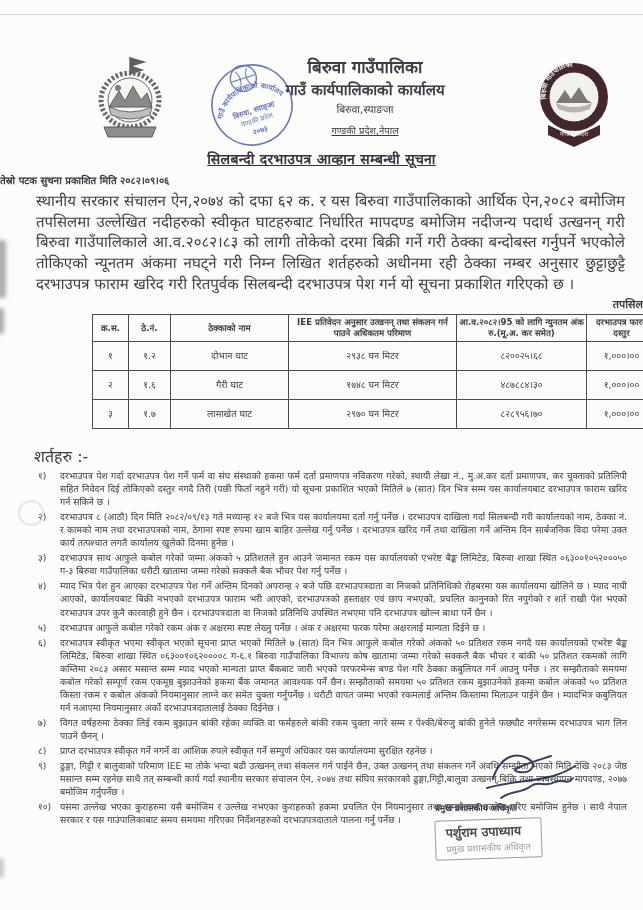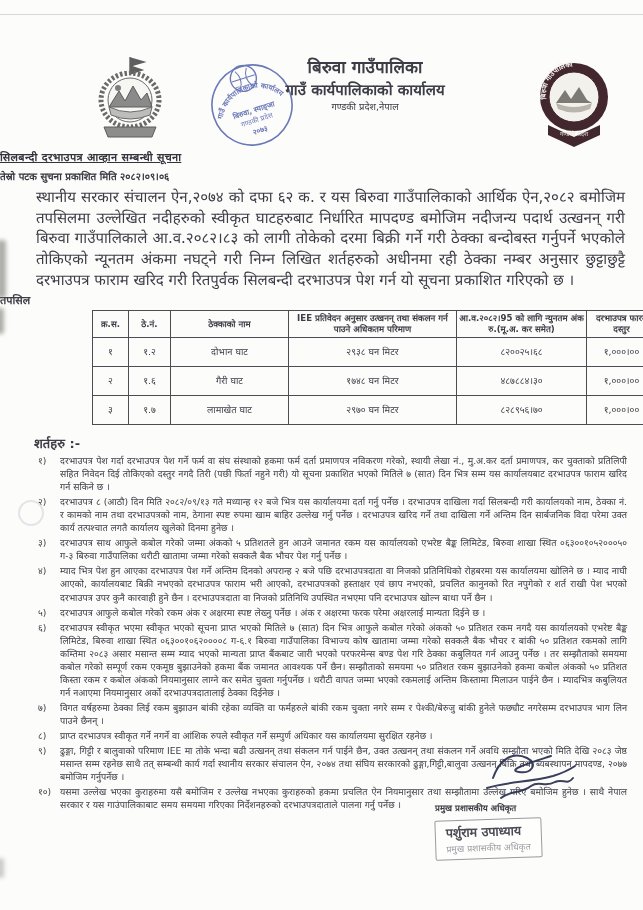--- a/index.html
+++ b/index.html
@@ -16,42 +16,42 @@
   .smudge.s3{left:-3px;top:858px;width:7px;height:20px;opacity:.35;}
   .ghost-circle{position:absolute;left:18px;top:500px;width:22px;height:22px;border:2px solid #c9cdd6;border-radius:50%;opacity:.5;}
 
   .header{position:relative;height:92px;margin-top:53px;}
   .emblem{position:absolute;left:92px;top:2px;}
   .blue-stamp{position:absolute;left:196px;top:2px;opacity:.85;}
   .head-text{position:absolute;left:248px;top:4px;width:234px;text-align:center;line-height:1.25;}
   .head-muni{font-size:17px;font-weight:bold;}
   .head-office{font-size:15px;font-weight:bold;margin-top:3px;}
   .head-addr{font-size:10.5px;margin-top:3px;}
-  .head-prov{font-size:9.5px;margin-top:1px;}
+  .head-prov{font-size:9.5px;margin-top:9px;text-decoration:underline;}
   .seal{position:absolute;left:534px;top:6px;}
 
   .title{
-    text-align:left;font-size:11px;font-weight:bold;margin-top:4px;
+    text-align:center;font-size:14px;font-weight:bold;margin-top:4px;
     text-decoration:underline;letter-spacing:.3px;color:#34343e;
   }
   .dateline{font-size:10px;font-weight:bold;margin-top:5px;color:#3a3a44;}
   .intro{
     margin:4px 18px 0 36px;font-size:15px;line-height:1.38;text-align:justify;
   }
-  .tapasil{text-align:left;font-size:11px;font-weight:bold;margin-top:2px;}
+  .tapasil{text-align:right;font-size:11px;font-weight:bold;margin-top:2px;}
 
   table.main{
     border-collapse:collapse;margin:3px 0 0 92px;table-layout:fixed;width:564px;
     font-size:9.3px;color:#3d3d48;
   }
   table.main th,table.main td{border:1.2px solid #4c4c55;text-align:center;padding:3px 2px;vertical-align:middle;}
   table.main th{font-size:8.6px;font-weight:bold;line-height:1.25;padding:2px 2px;}
   table.main td{height:22px;}
 
-  .terms-head{margin:9px 0 2px 34px;font-size:13px;font-weight:bold;}
+  .terms-head{margin:16px 0 2px 34px;font-size:16px;font-weight:normal;}
   .terms{margin:0 16px 0 38px;}
   .term{display:flex;margin-bottom:2px;}
   .term-num{flex:none;width:22px;font-size:9.2px;line-height:1.42;}
   .term-text{flex:1;font-size:9.2px;line-height:1.42;text-align:justify;}
 
   .sig-block{position:absolute;right:18px;top:748px;width:190px;text-align:left;}
   .sig-mark{margin-bottom:-6px;}
   .sig-role{font-size:8.6px;font-weight:bold;color:#3c3c46;}
   .name-stamp{
     display:inline-block;margin-top:5px;border:1.4px solid #9a9aa2;border-radius:2px;
@@ -103,20 +103,21 @@
           <text x="56" y="58" text-anchor="middle" font-size="7.4" fill="#3f51a5" font-weight="bold">बिरुवा, स्याङ्जा</text>
           <text x="56" y="68" text-anchor="middle" font-size="7" fill="#3f51a5">गण्डकी प्रदेश</text>
           <text x="56" y="79" text-anchor="middle" font-size="7.4" fill="#3f51a5" font-weight="bold">२०७३</text>
         </g>
       </svg>
     </div>
 
     <div class="head-text">
       <div class="head-muni">बिरुवा गाउँपालिका</div>
       <div class="head-office">गाउँ कार्यपालिकाको कार्यालय</div>
+      <div class="head-addr">बिरुवा,स्याङजा</div>
       <div class="head-prov">गण्डकी प्रदेश,नेपाल</div>
     </div>
 
     <div class="seal">
       <svg width="80" height="92" viewBox="0 0 80 92">
         <circle cx="40" cy="38" r="34" fill="#43272e"></circle>
         <circle cx="40" cy="38" r="25" fill="#f3f1ec" stroke="#43272e" stroke-width="1"></circle>
         <path d="M22 44 L31 31 L37 40 L45 28 L53 41 L58 44 Z" fill="#7d7a76"></path>
         <path d="M22 44 Q40 52 58 44 L56 50 Q40 57 24 50 Z" fill="#b9b4ac"></path>
         <defs>

